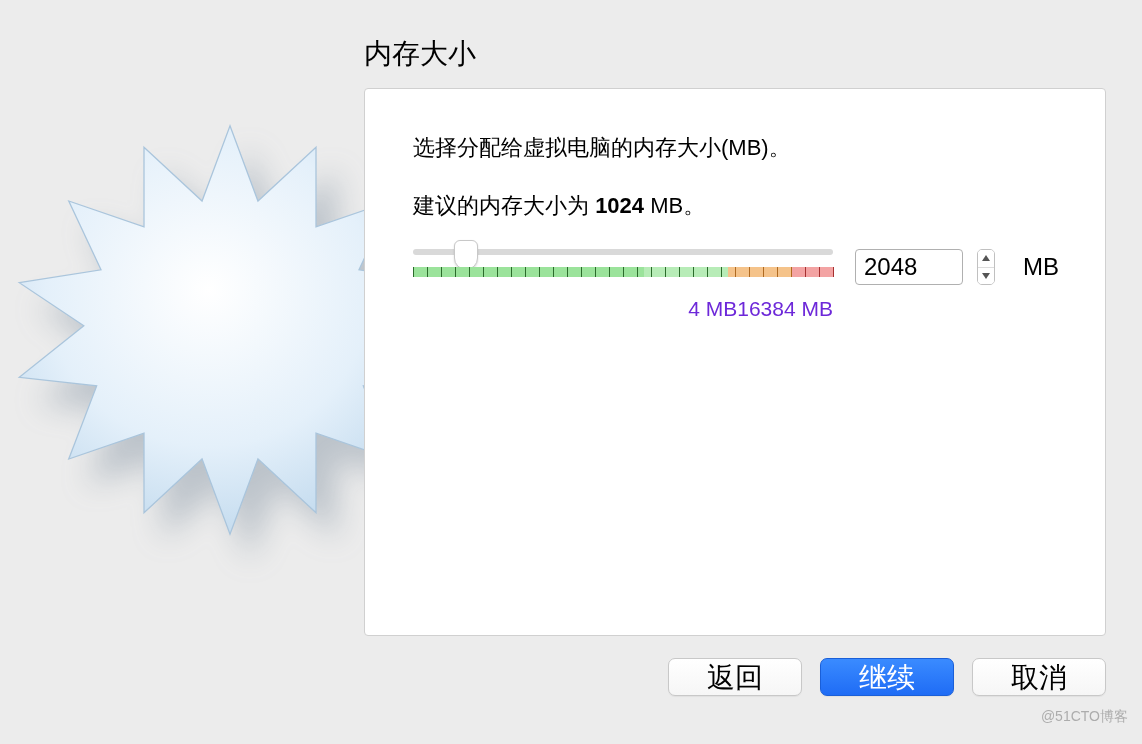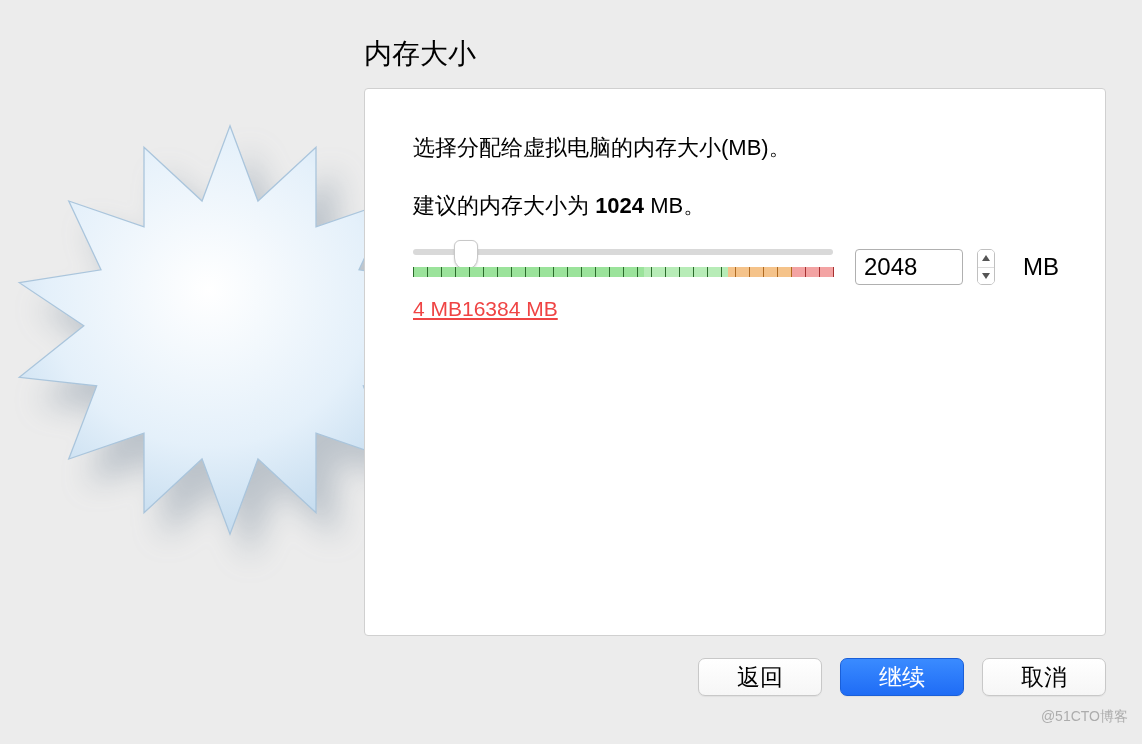--- a/index.html
+++ b/index.html
@@ -142,25 +142,24 @@
       width: 1px;
       height: 10px;
       background: #2b6b2b;
     }
 
     .tick.orange { background: #b06a20; }
     .tick.red { background: #a63030; }
 
     .slider-labels {
       display: flex;
-      justify-content: flex-start;
+      justify-content: flex-end;
       margin-top: 20px;
       font-size: 21px;
-      color: #ef4444;
-      text-decoration: underline;
+      color: #6d28d9;
     }
 
     .spinner-group {
       display: flex;
       align-items: center;
       gap: 14px;
       padding-top: 0px;
     }
 
     .spinner-input {
@@ -214,21 +213,21 @@
       top: 658px;
       display: flex;
       gap: 18px;
       z-index: 3;
     }
 
     .btn {
       min-width: 104px;
       height: 38px;
       border-radius: 7px;
-      font-size: 23px;
+      font-size: 28px;
       font-family: inherit;
       border: 1px solid #c8c8c8;
       background: linear-gradient(#ffffff, #f6f6f6);
       cursor: pointer;
       padding: 0 38px;
       box-shadow: 0 1px 1px rgba(0,0,0,0.05);
     }
 
     .btn-primary {
       background: linear-gradient(#3a8bff, #1f6cf5);

